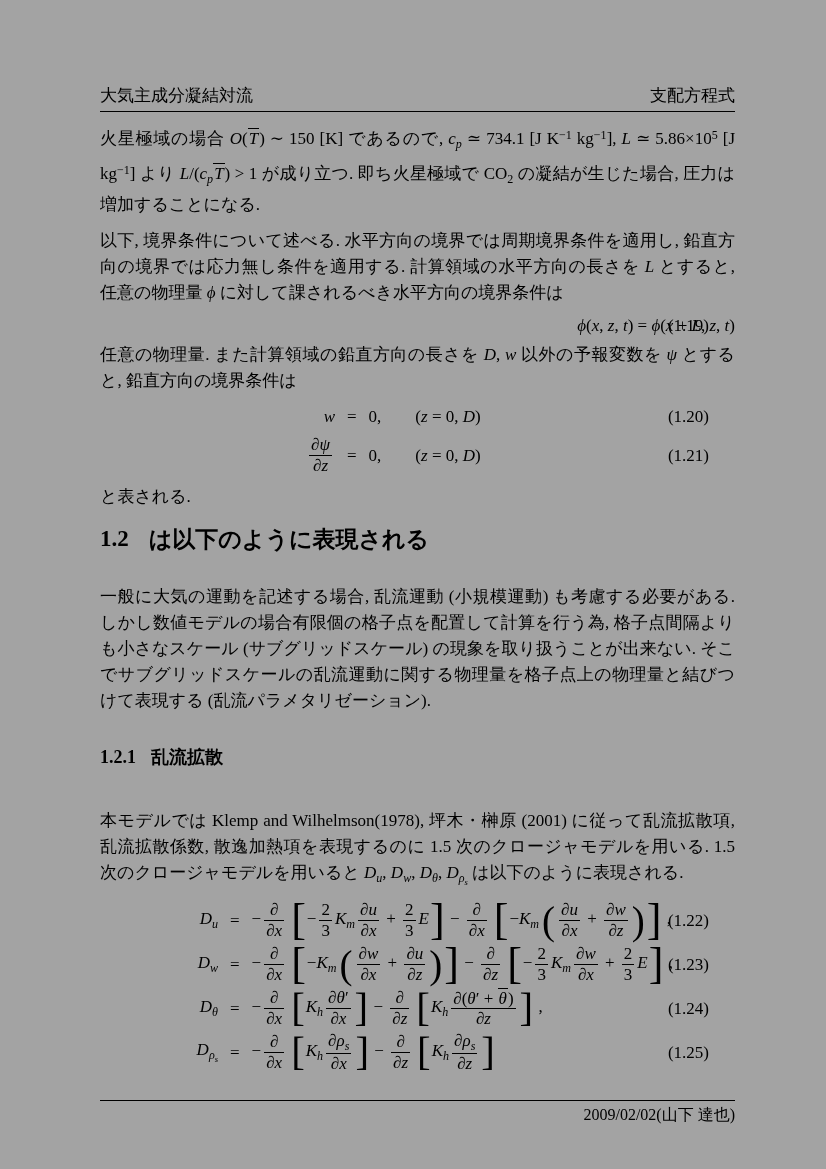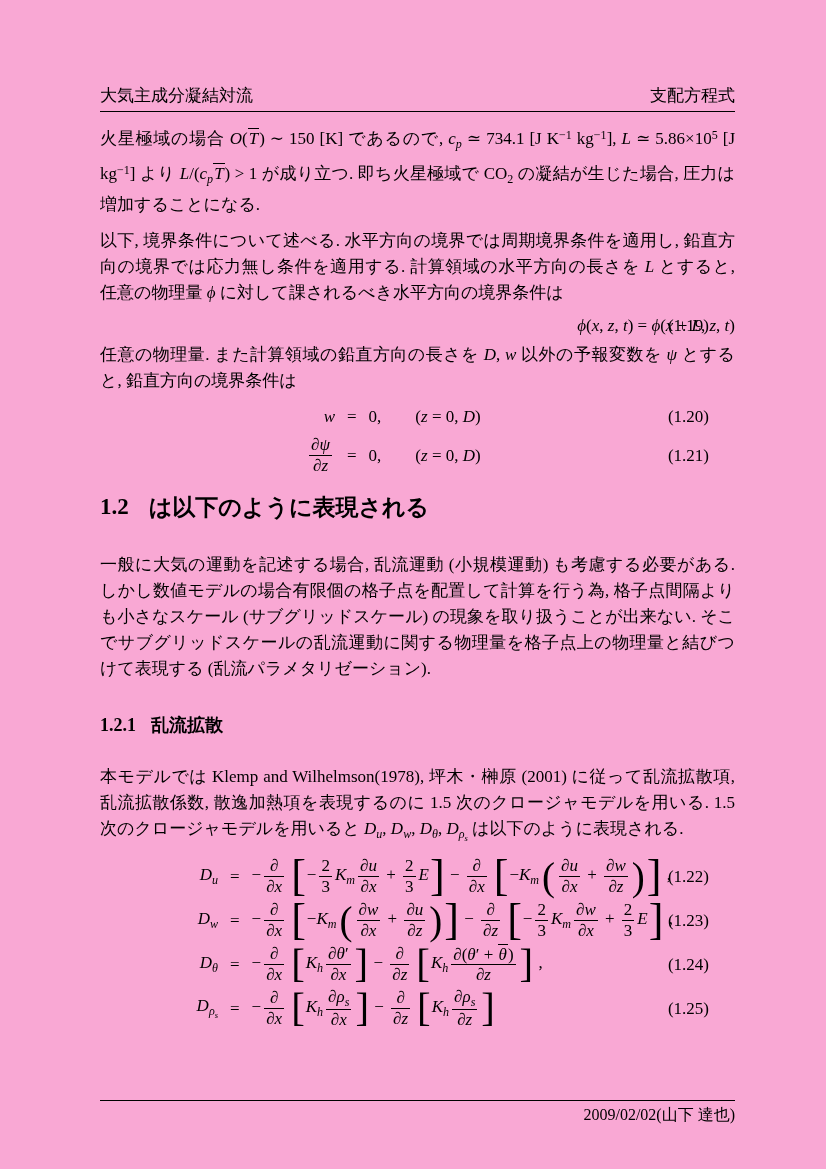--- a/index.html
+++ b/index.html
@@ -1,26 +1,26 @@
 <!DOCTYPE html>
 <html><head>
 <meta charset="utf-8">
 <style>
   html,body{margin:0;padding:0;background:#ffffff;}
-  .page{position:relative;width:826px;height:1169px;background:#f9a8d4;color:#000;
+  .page{position:relative;width:826px;height:1169px;background:#a3a3a3;color:#000;
         font-family:"Liberation Serif","DejaVu Serif",serif;overflow:hidden;}
   .inner{position:absolute;left:100px;right:91px;top:0;}
   
   .hdr{margin-top:86px;display:flex;justify-content:space-between;align-items:flex-end;
        padding-bottom:5px;border-bottom:1.5px solid #000;
        font-family:"Liberation Sans","DejaVu Sans",sans-serif;font-size:17px;line-height:20px;}
   
   .p{margin:0;text-align:justify;font-size:17px;line-height:26px;}
   .p1{margin-top:10px}.p2{margin-top:10px}.p3{margin-top:2px}.p4{margin-top:6px}
-  .p5{margin-top:30px}.p6{margin-top:26px}
+  .p5{margin-top:30px}.p6{margin-top:38px}
   
   .sec{margin:14px 0 0;display:flex;align-items:flex-start;line-height:30px;}
   .sec .hn{font-size:23px;font-weight:bold;margin-right:20px;}
   .sec .ht{font-size:23px;font-weight:bold;font-family:"Liberation Sans","DejaVu Sans",sans-serif;}
   .subsec{margin:30px 0 0;display:flex;align-items:center;line-height:26px;}
   .subsec .hn{font-size:18px;font-weight:bold;margin-right:15px;}
   .subsec .ht{font-size:18px;font-weight:bold;font-family:Liberation Serif, serif;}
   
   .eqrow{position:relative;display:flex;align-items:center;font-size:17px;line-height:1;}
   .eq19{justify-content:flex-end;margin-top:4px;height:30px;}
@@ -82,20 +82,21 @@
     <div class="eqrow eq21">
       <span class="lhs lw1"><span class="fr">
             <span class="fn"><span class="rm">∂</span><span class="it">ψ</span></span>
             <span class="fd"><span class="rm">∂</span><span class="it">z</span></span>
           </span></span>
       <span class="rel">=</span>
       <span class="rhs"><span class="rm">0,</span><span class="hsp" style="width: 34px;"></span><span class="rm">(</span><span class="it">z</span><span class="rm"> = 0, </span><span class="it">D</span><span class="rm">)</span></span>
       <span class="eqnum">(1.21)</span>
     </div>
 
+    <p class="p p4"><span class="rm">と表される.</span></p>
 
     <div class="sec">
       <span class="hn">1.2</span>
       <span class="ht">は以下のように表現される</span>
     </div>
 
     <p class="p p5"><span class="rm">一般に大気の運動を記述する場合, 乱流運動 (小規模運動) も考慮する必要がある. しかし数値モデルの場合有限個の格子点を配置して計算を行う為, 格子点間隔よりも小さなスケール (サブグリッドスケール) の現象を取り扱うことが出来ない. そこでサブグリッドスケールの乱流運動に関する物理量を格子点上の物理量と結びつけて表現する (乱流パラメタリゼーション).</span></p>
 
     <div class="subsec">
       <span class="hn">1.2.1</span>

